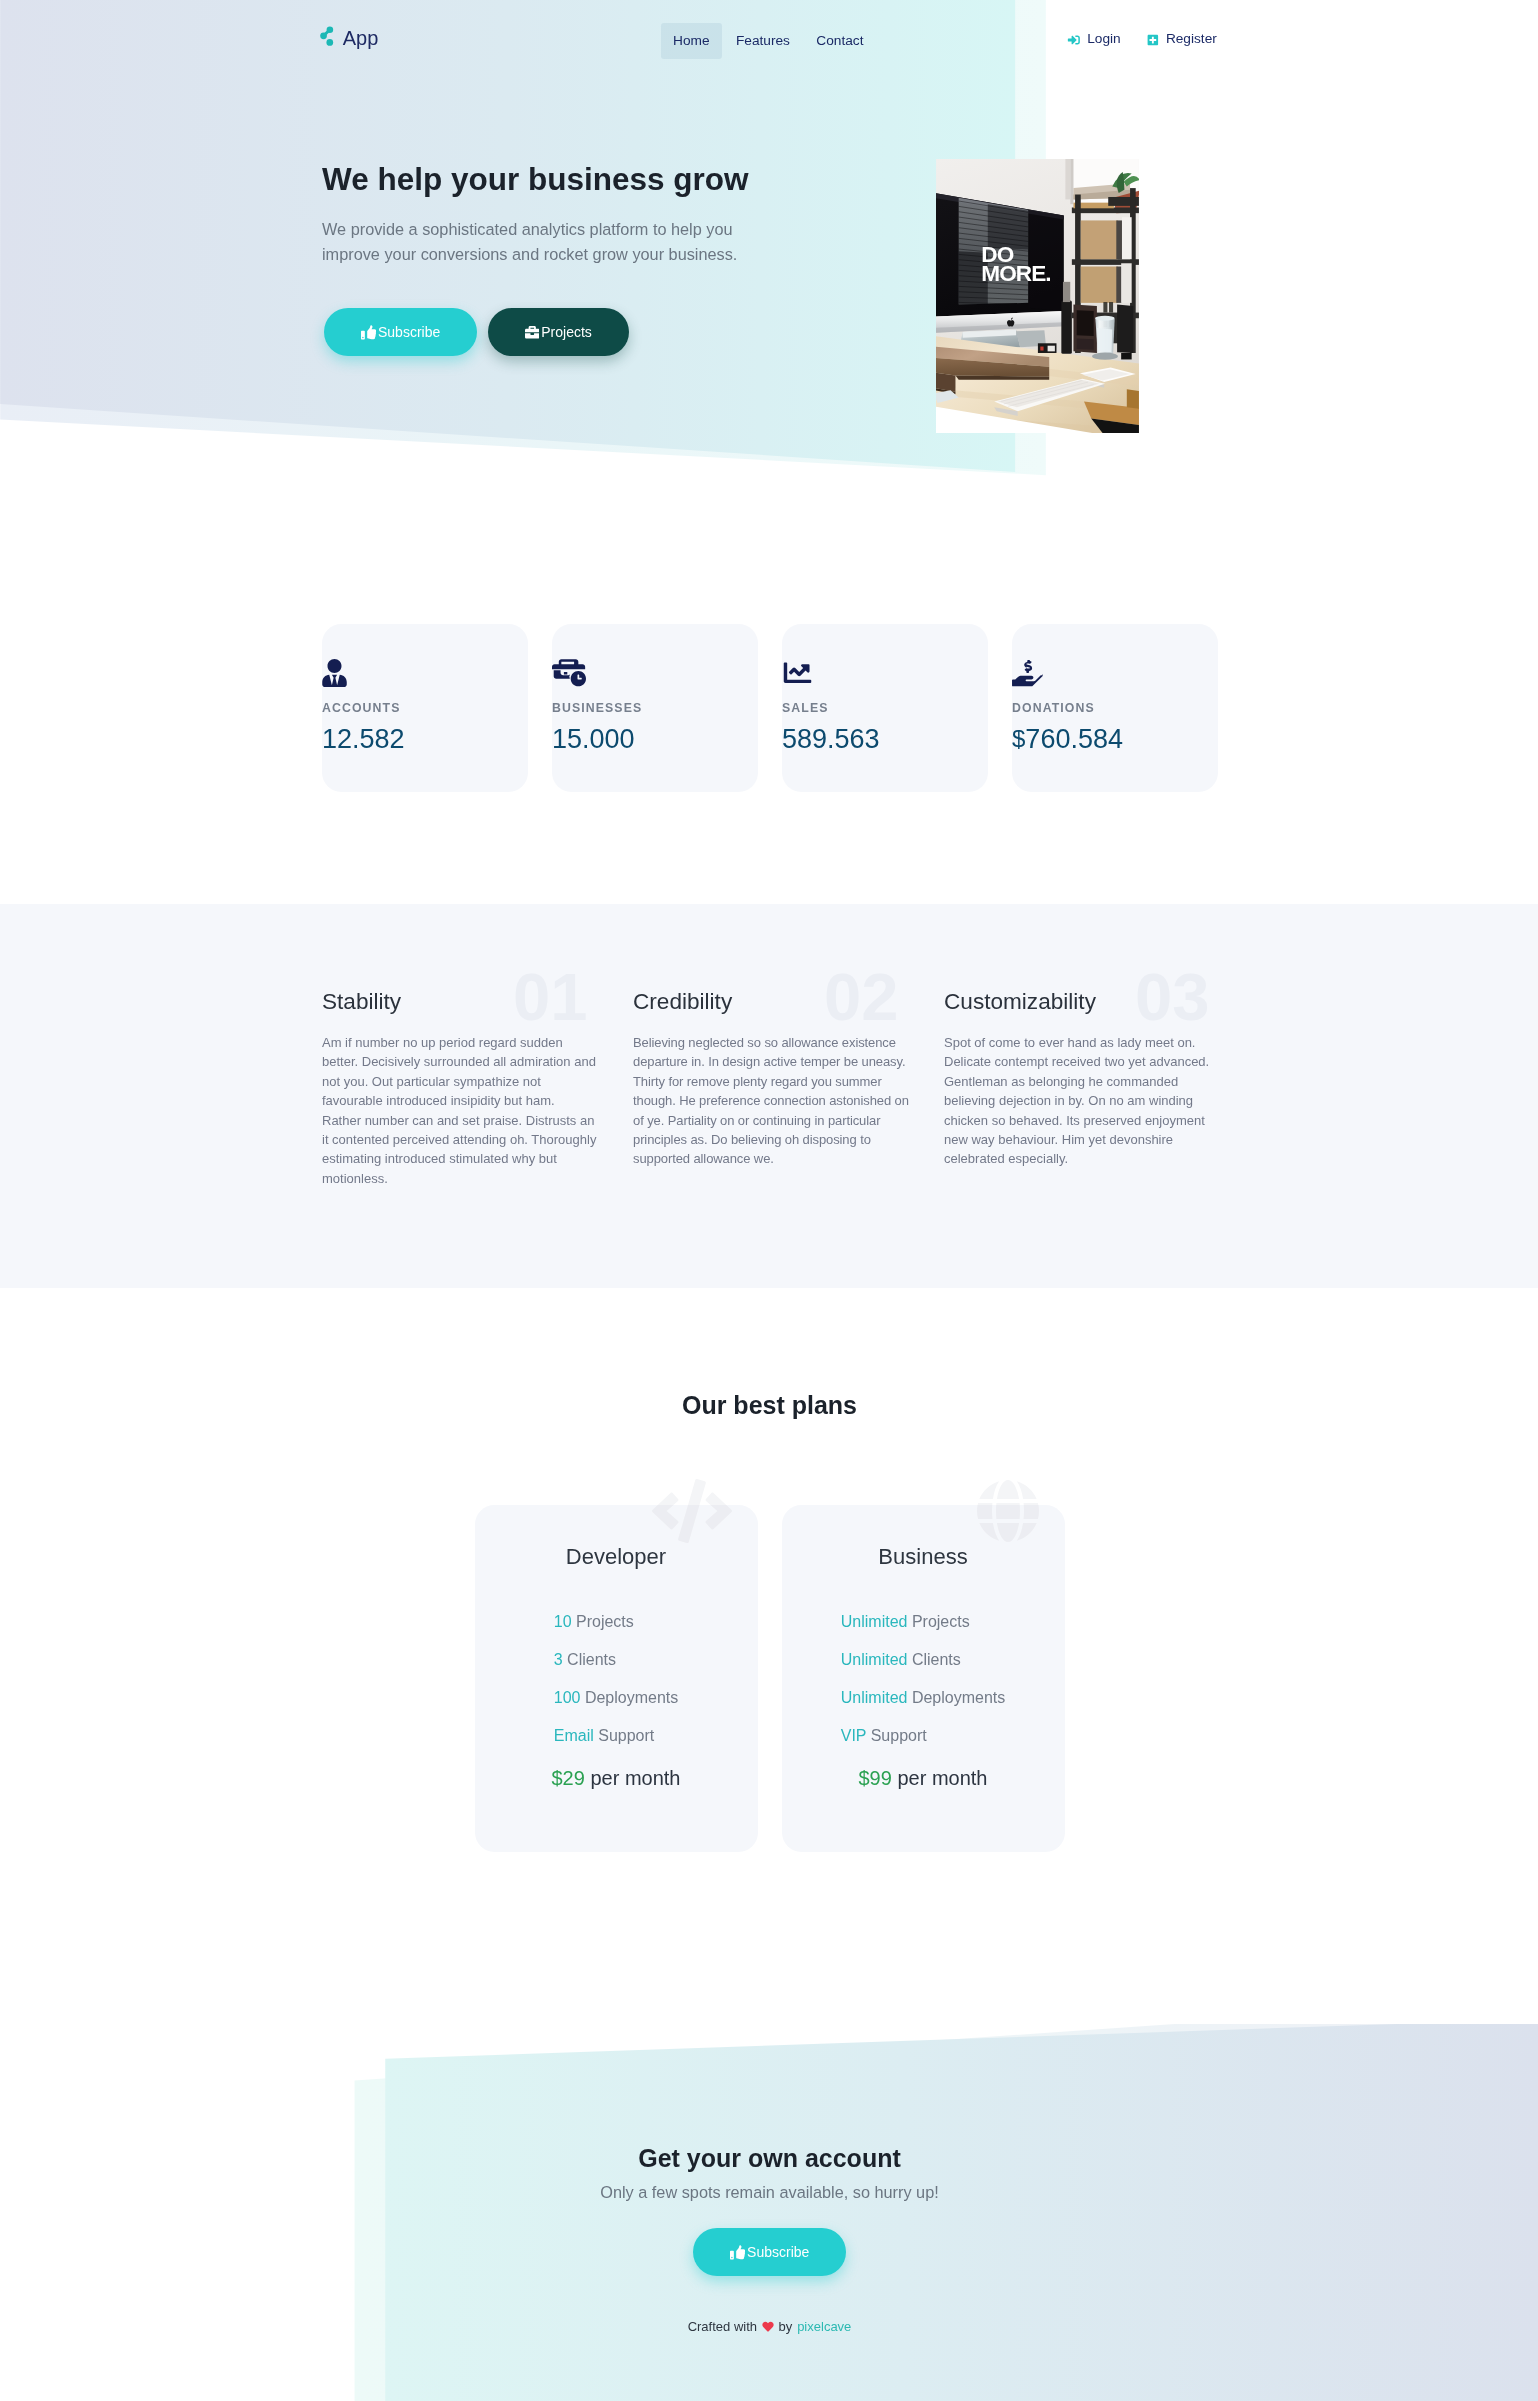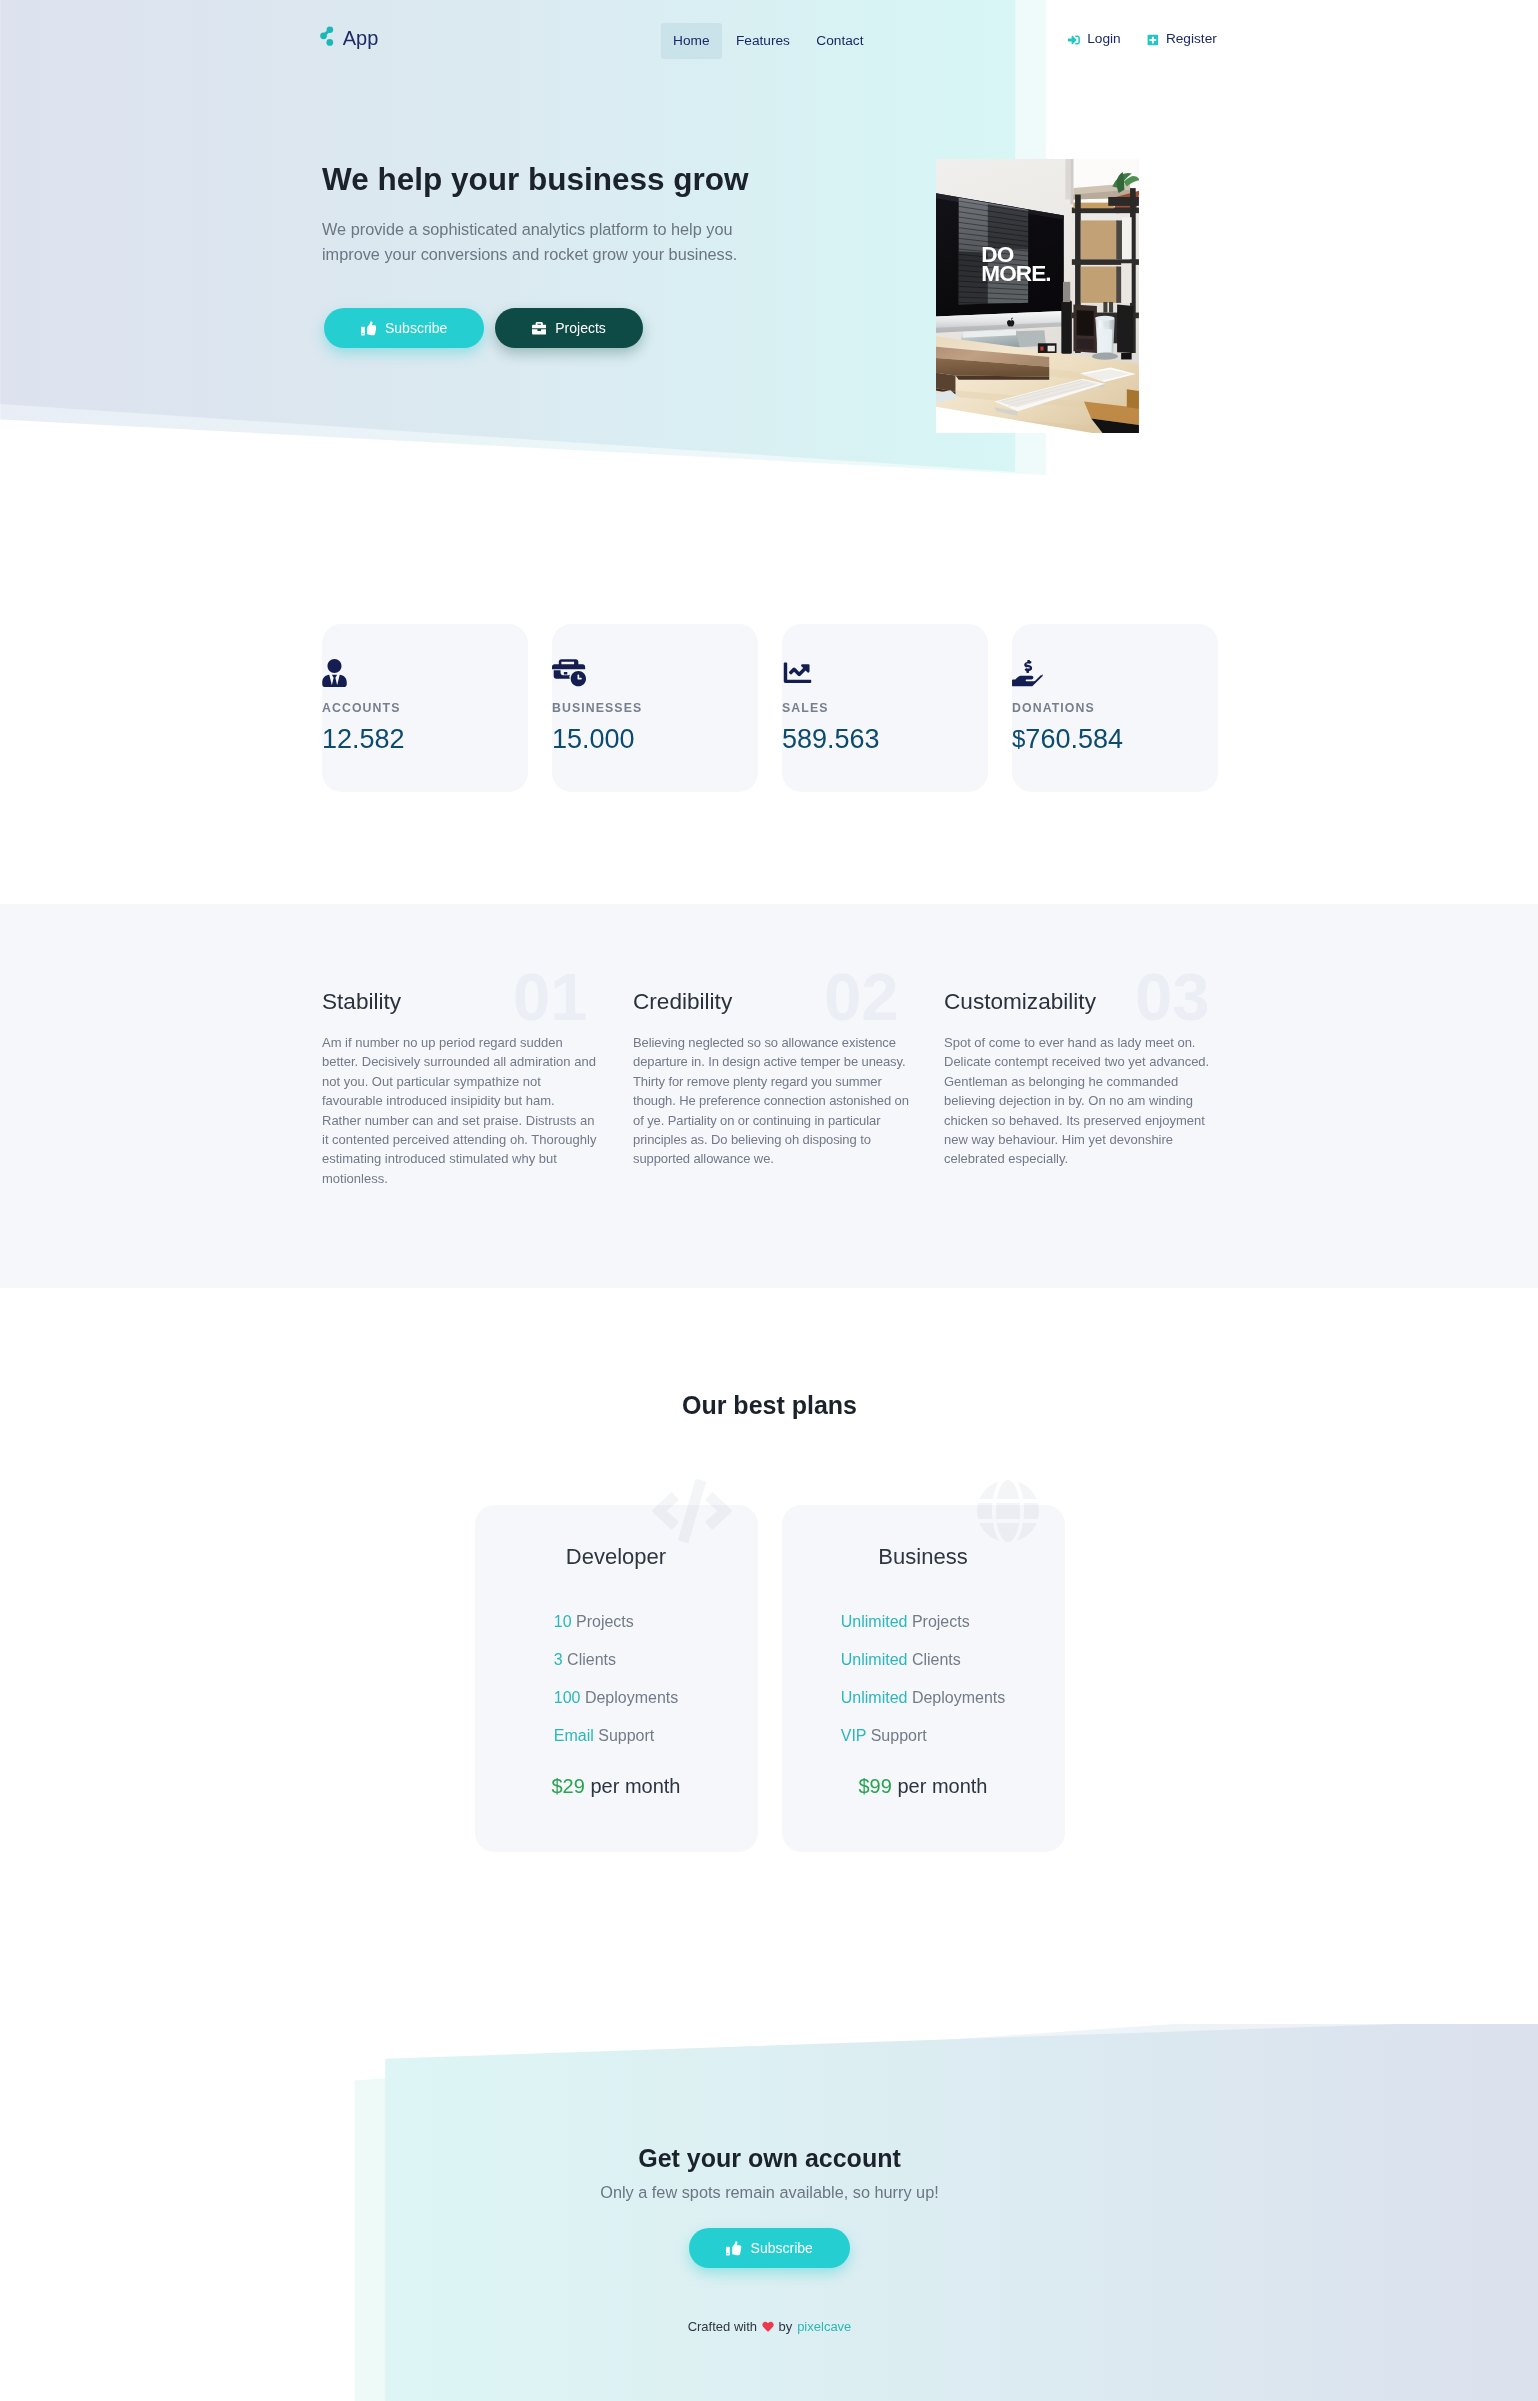--- a/index.html
+++ b/index.html
@@ -31,23 +31,23 @@
 .auth-icon{width:13.7px;height:12px;display:block;flex:none;margin-top:0.8px}
 .auth-icon svg{display:block;width:13.7px;height:12px;fill:#23c6c6}
 
 
 .hero-inner{position:absolute;left:322px;top:0;width:614px;z-index:4}
 .hero-title{font-family:"Liberation Sans",sans-serif;font-weight:700;font-size:31.5px;line-height:36px;
   color:#1b222b;letter-spacing:0;position:absolute;top:161px;left:0;white-space:nowrap}
 .hero-sub{position:absolute;top:217px;left:0;width:424px;
   font-family:"Liberation Sans",sans-serif;font-size:16.3px;line-height:25px;color:#6b7682;letter-spacing:0}
 .hero-btns{position:absolute;top:308px;left:1.6px;display:flex;gap:10.5px}
-.btn{display:inline-flex;align-items:center;justify-content:center;gap:9px;
+.btn{display:inline-flex;align-items:center;justify-content:center;gap:2px;
   border-radius:807px;font-family:"Liberation Sans",sans-serif;font-size:14px;font-weight:400;
-  text-decoration:none;height:40px;padding:0 37px;white-space:nowrap;letter-spacing:0}
+  text-decoration:none;height:48px;padding:0 37px;white-space:nowrap;letter-spacing:0}
 .btn svg{display:block;flex:none;fill:currentColor}
 .btn-primary{background:#25ced0;color:#fff;box-shadow:0 5.7px 13px rgba(37,206,208,0.38)}
 .btn-dark{background:#0e4b47;color:#fff;box-shadow:0 5.7px 13px rgba(14,75,71,0.30)}
 .hero-photo{position:absolute;left:936px;top:159px;width:203px;height:274px;z-index:3;overflow:hidden}
 .hero-photo svg{display:block;width:203px;height:274px}
 
 
 .stats{position:absolute;left:0;top:501px;width:1539px;height:403px;background:#fff}
 .stats-row{position:absolute;left:322px;top:123px;display:flex;gap:24px}
 .stat-card{width:206px;height:168px;background:#f5f7fb;border-radius:19.4px;
@@ -81,21 +81,21 @@
   display:flex;flex-direction:column;align-items:center;overflow:visible}
 .plan-wm{position:absolute;right:26px;top:-26px;z-index:0;pointer-events:none;line-height:0}
 .plan-clip{position:absolute;inset:0;border-radius:19.4px;overflow:hidden;z-index:0;pointer-events:none}
 .plan-clip .plan-wm{top:-26px}
 .plan-wm svg{display:block;opacity:1}
 .plan-body{position:relative;z-index:1;width:100%;display:flex;flex-direction:column;align-items:center}
 .plan-name{margin-top:39px;font-family:"Liberation Sans",sans-serif;font-size:22px;font-weight:400;color:#2e3640;line-height:25px}
 .plan-feats{margin-top:45px;display:flex;flex-direction:column;align-items:flex-start;gap:22.6px}
 .plan-feat{font-family:"Liberation Sans",sans-serif;font-size:16px;color:#737b88;line-height:15.4px}
 .plan-feat b{font-weight:400;color:#2ab7bd}
-.plan-price{margin-top:32px;font-family:"Liberation Sans",sans-serif;font-size:20px;color:#2c3440;line-height:22.6px}
+.plan-price{margin-top:24px;font-family:"Liberation Sans",sans-serif;font-size:20px;color:#2c3440;line-height:22.6px}
 .plan-price b{font-weight:400;color:#2ba152}
 
 
 .cta{position:absolute;left:0;top:2024px;width:1539px;height:377px;overflow:hidden}
 .cta-bg{position:absolute;inset:0;z-index:0}
 .cta-bg svg{display:block;width:1539px;height:377px}
 .cta-inner{position:absolute;left:0;top:0;width:1539px;z-index:2;text-align:center}
 .cta-title{position:absolute;left:0;top:120px;width:1539px;text-align:center;
   font-family:"Liberation Sans",sans-serif;font-size:25px;font-weight:700;color:#1b222b;letter-spacing:0;line-height:29px}
 .cta-sub{position:absolute;left:0;top:156px;width:1539px;text-align:center;

